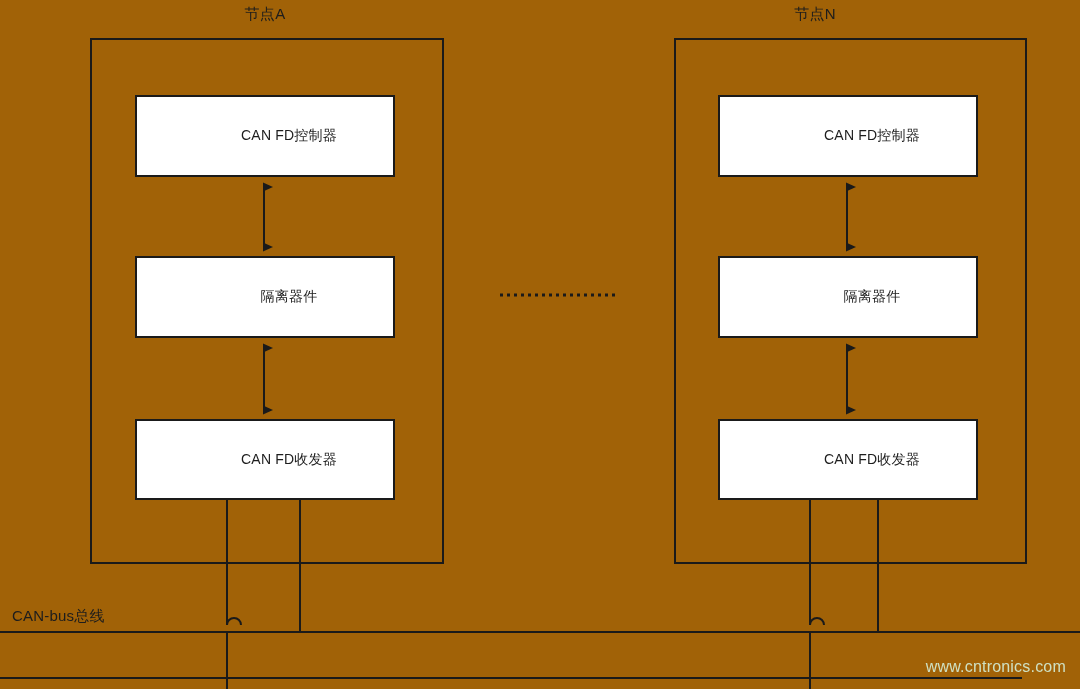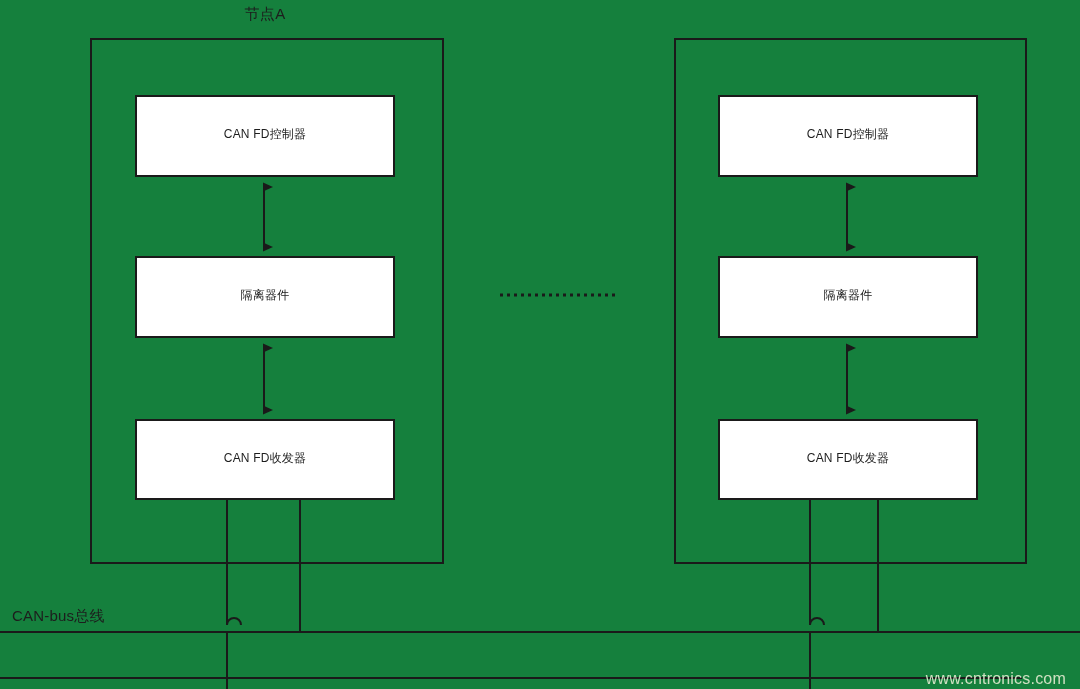--- a/index.html
+++ b/index.html
@@ -6,21 +6,21 @@
   html,body{margin:0;padding:0;background:#ffffff;}
   body{
     font-family:"Liberation Sans","DejaVu Sans",sans-serif;
     color:#1a1a1a;
     -webkit-font-smoothing:antialiased;
   }
   #stage{
     position:relative;
     width:1080px;
     height:689px;
-    background:#15803d;
+    background:#a16207;
     overflow:hidden;
   }
   #diagram-svg{
     position:absolute;
     left:0; top:0;
     width:1080px;
     height:689px;
   }
   .node-title{
     position:absolute;
@@ -29,26 +29,27 @@
     color:#1d1d1d;
     white-space:nowrap;
     text-align:center;
     letter-spacing:0.3px;
   }
   #node-a-title{ left:0; width:530px; top:6px; }
   #node-n-title{ left:550px; width:530px; top:6px; }
 
   .block-label{
     position:absolute;
-    font-size:12px;
+    font-size:14px;
     line-height:1;
     color:#1d1d1d;
     white-space:nowrap;
     text-align:center;
     letter-spacing:0.2px;
+    margin-left:24px;
   }
   .bus-label{
     position:absolute;
     left:12px;
     top:608px;
     font-size:15px;
     line-height:1;
     color:#1d1d1d;
     white-space:nowrap;
     letter-spacing:0.2px;
@@ -56,21 +57,20 @@
   .watermark{
     position:absolute;
     right:14px;
     top:659px;
     font-size:16px;
     line-height:1;
     color:#cfe0c2;
     white-space:nowrap;
     letter-spacing:0.2px;
     user-select:none;
-    margin-top:12px;
   }
 </style>
 </head>
 <body>
 
 <div id="stage">
 
   <svg id="diagram-svg" viewBox="0 0 1080 689">
     <defs>
       <marker id="arrowUp" markerWidth="10" markerHeight="10" refX="5" refY="9" orient="auto" markerUnits="userSpaceOnUse">
@@ -123,20 +123,21 @@
     <line x1="0" y1="632" x2="1080" y2="632" stroke="#1a1a1a" stroke-width="2"></line>
     <line x1="0" y1="678" x2="1022" y2="678" stroke="#1a1a1a" stroke-width="2"></line>
 
     <g>
       <line x1="500" y1="295" x2="617" y2="295" stroke="#1a1a1a" stroke-width="3.2" stroke-linecap="butt" stroke-dasharray="3 4"></line>
     </g>
   </svg>
 
   <div id="node-a-title" class="node-title">节点A</div>
 
+  <div id="node-n-title" class="node-title">节点N</div>
 
   <div class="block-label" style="left:136px; top:128px; width:258px;">CAN FD控制器</div>
 
   <div class="block-label" style="left:136px; top:289px; width:258px;">隔离器件</div>
 
   <div class="block-label" style="left:136px; top:452px; width:258px;">CAN FD收发器</div>
 
   <div class="block-label" style="left:719px; top:128px; width:258px;">CAN FD控制器</div>
 
   <div class="block-label" style="left:719px; top:289px; width:258px;">隔离器件</div>

